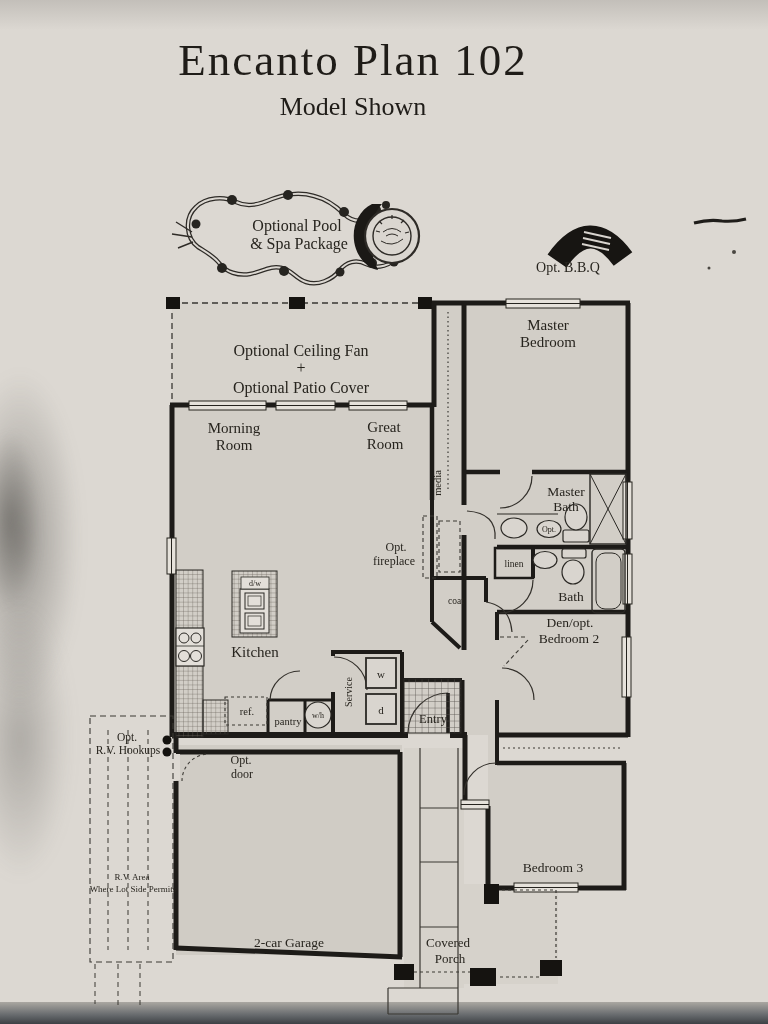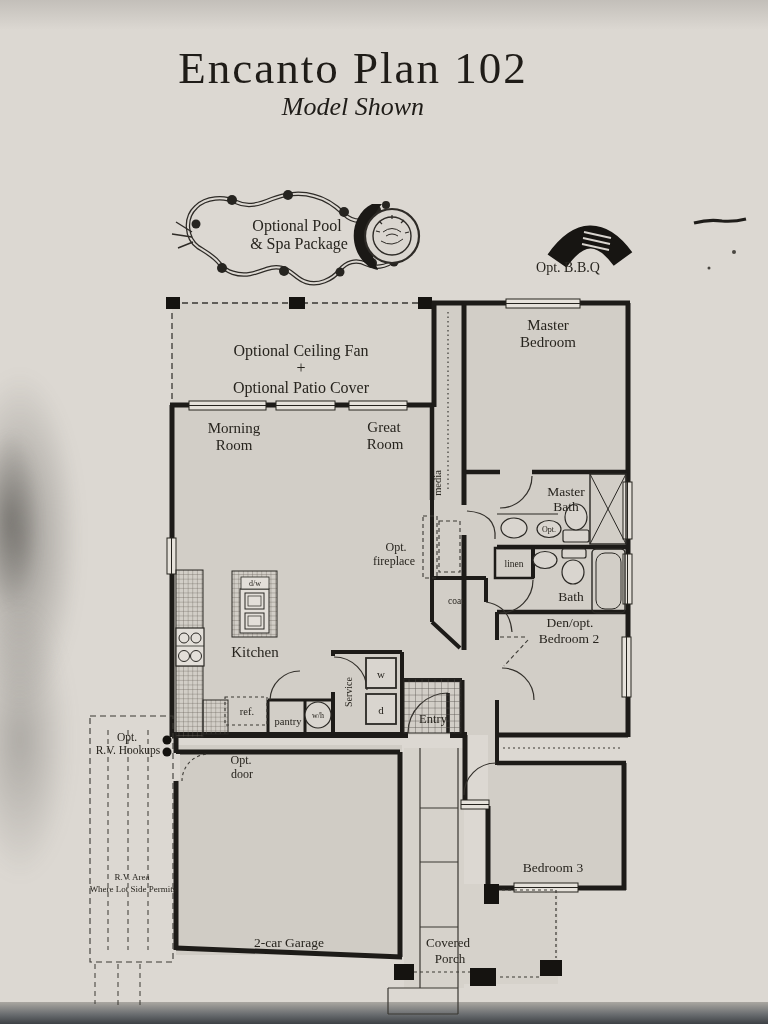--- a/index.html
+++ b/index.html
@@ -9,22 +9,22 @@
   .sh1{left:-40px;top:370px;width:120px;height:340px;border-radius:50%;
        background:radial-gradient(ellipse at center,rgba(88,86,82,.50),rgba(88,86,82,0) 70%);filter:blur(7px);}
   .sh2{left:-30px;top:600px;width:100px;height:280px;border-radius:50%;
        background:radial-gradient(ellipse at center,rgba(100,98,94,.40),rgba(100,98,94,0) 70%);filter:blur(8px);}
   .sh3{left:-20px;top:430px;width:60px;height:180px;border-radius:50%;
        background:radial-gradient(ellipse at center,rgba(70,68,64,.45),rgba(70,68,64,0) 70%);filter:blur(5px);}
   .sh4{left:0;top:0;width:768px;height:30px;background:linear-gradient(rgba(120,117,112,.25),rgba(120,117,112,0));}
   .bottom-band{position:absolute;left:0;top:1002px;width:768px;height:22px;
        background:linear-gradient(#aaa7a1 0%,#6b6e71 55%,#3d4145 100%);}
   .hdr{position:absolute;left:0;width:706px;text-align:center;color:#1f1c18;}
-  .title{top:42px;font-size:45px;letter-spacing:2px;}
-  .subtitle{top:92px;font-size:26px;font-style:italic;}
+  .title{top:34px;font-size:45px;letter-spacing:2px;}
+  .subtitle{top:92px;font-size:26px;}
   .specs{top:130px;font-size:23px;font-variant:small-caps;letter-spacing:2px;}
   svg{position:absolute;left:0;top:0;}
   .t{font-family:"Liberation Serif","DejaVu Serif",serif;fill:#27241e;}
 </style>
 </head>
 <body>
 
 <div class="page">
 
   <div class="shade sh1"></div>

